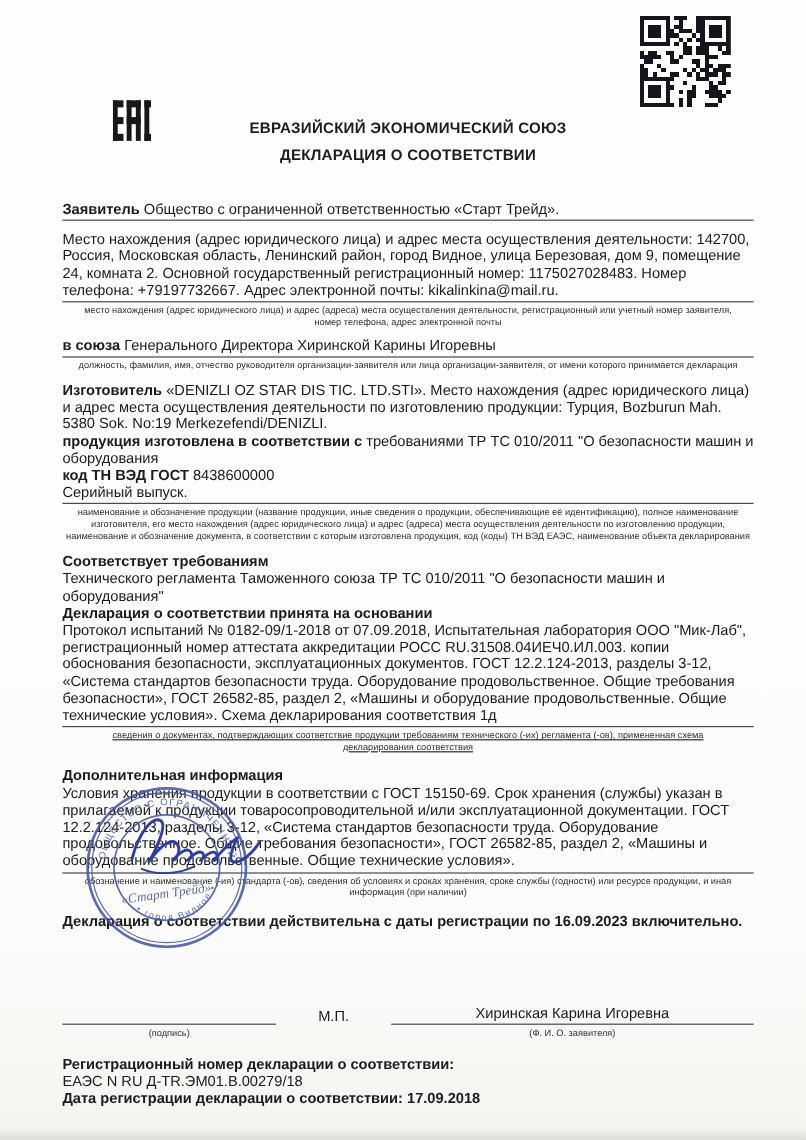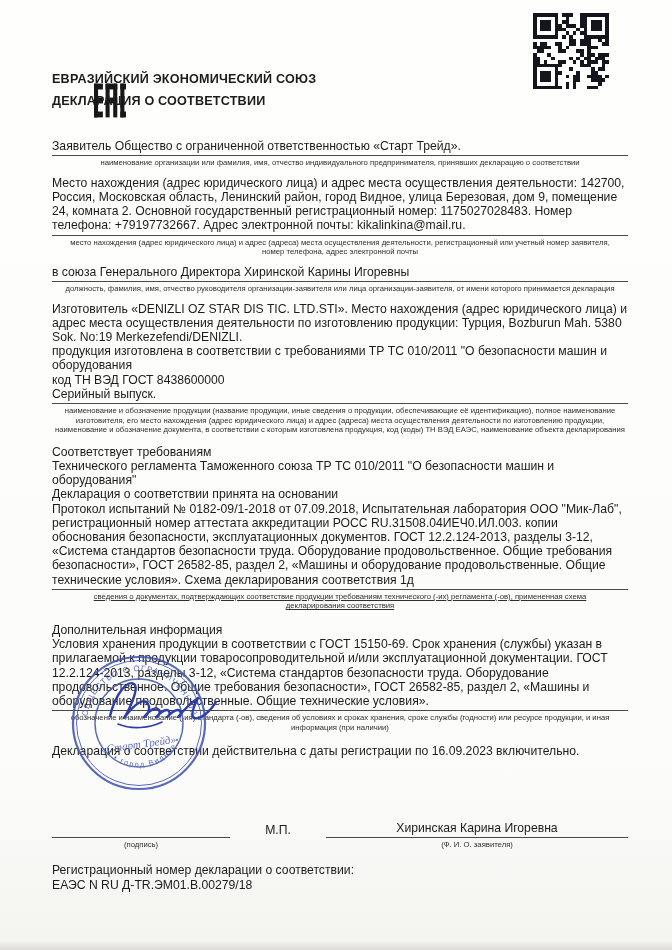--- a/index.html
+++ b/index.html
@@ -13,26 +13,26 @@
   }
   .page{
     position:absolute;inset:0;
     background:linear-gradient(180deg,#fefefd 0%,#fcfcfa 80%,#f4f4f1 99%,#dddcd8 100%);
   }
   .content{
     position:absolute;left:52px;right:44px;top:0;
   }
   .eac-logo{position:absolute;left:94px;top:82px;}
   .qr{position:absolute;left:533px;top:13px;}
-  .titles{margin-top:72px;}
+  .titles{margin-top:100px;text-align:center;}
   .title{font-weight:bold;font-size:12.6px;line-height:15px;letter-spacing:.2px;}
   .title + .title{margin-top:7px;}
   p{margin:0;}
   .para{font-size:12.2px;line-height:14.2px;}
-  b{font-weight:normal;}
+  b{font-weight:bold;}
   .rule{border-bottom:1px solid #4a4a4a;padding-bottom:2px;}
   .caption{
     font-size:7.7px;line-height:9.6px;color:#2e2e2e;
     text-align:center;margin-top:2px;
   }
   .sig-row{display:flex;align-items:flex-end;margin-top:26px;}
   .sig-left{width:178px;}
   .sig-line{border-bottom:1px solid #4a4a4a;height:15px;}
   .sig-mp{width:96px;text-align:center;font-weight:normal;font-size:12.2px;
           padding-bottom:12px;}
@@ -202,21 +202,20 @@
 
   <div class="content">
 
     <div class="titles">
       <div class="title">ЕВРАЗИЙСКИЙ ЭКОНОМИЧЕСКИЙ СОЮЗ</div>
       <div class="title">ДЕКЛАРАЦИЯ О СООТВЕТСТВИИ</div>
     </div>
 
     <div style="margin-top:30px">
       <p class="para rule"><b>Заявитель</b> <span>Общество с ограниченной ответственностью «Старт Трейд».</span></p>
-      <div class="caption">наименование организации или фамилия, имя, отчество индивидуального предпринимателя, принявших декларацию о соответствии</div>
     </div>
 
     <div class="mt8">
       <p class="para rule">Место нахождения (адрес юридического лица) и адрес места осуществления деятельности: 142700, Россия, Московская область, Ленинский район, город Видное, улица Березовая, дом 9, помещение 24, комната 2. Основной государственный регистрационный номер: 1175027028483. Номер телефона: +79197732667. Адрес электронной почты: kikalinkina@mail.ru.</p>
       <div class="caption" style="max-width:560px;margin-left:auto;margin-right:auto;">место нахождения (адрес юридического лица) и адрес (адреса) места осуществления деятельности, регистрационный или учетный номер заявителя, номер телефона, адрес электронной почты</div>
     </div>
 
     <div class="mt8">
       <p class="para rule"><b>в союза</b> <span>Генерального Директора Хиринской Карины Игоревны</span></p>
       <div class="caption">должность, фамилия, имя, отчество руководителя организации-заявителя или лица организации-заявителя, от имени которого принимается декларация</div>
@@ -256,20 +255,21 @@
       <div class="sig-mp">М.П.</div>
       <div class="sig-right">
         <div class="sig-name">Хиринская Карина Игоревна</div>
         <div class="caption">(Ф. И. О. заявителя)</div>
       </div>
     </div>
 
     <div class="mt14">
       <p class="para"><b>Регистрационный номер декларации о соответствии:</b></p>
       <p class="para">ЕАЭС N RU Д-TR.ЭМ01.В.00279/18</p>
+      <p class="para"><b>Дата регистрации декларации о соответствии:</b> <b>17.09.2018</b></p>
     </div>
 
   </div>
 
   <svg class="stamp" width="142" height="142" viewBox="0 0 142 142">
     <defs>
       <path id="ring-top" d="M 71,71 m -52,0 a 52,52 0 1,1 104,0"></path>
       <path id="ring-bottom" d="M 71,71 m -44,0 a 44,44 0 1,0 88,0"></path>
     </defs>
     <g fill="none" stroke="#4456b2">

